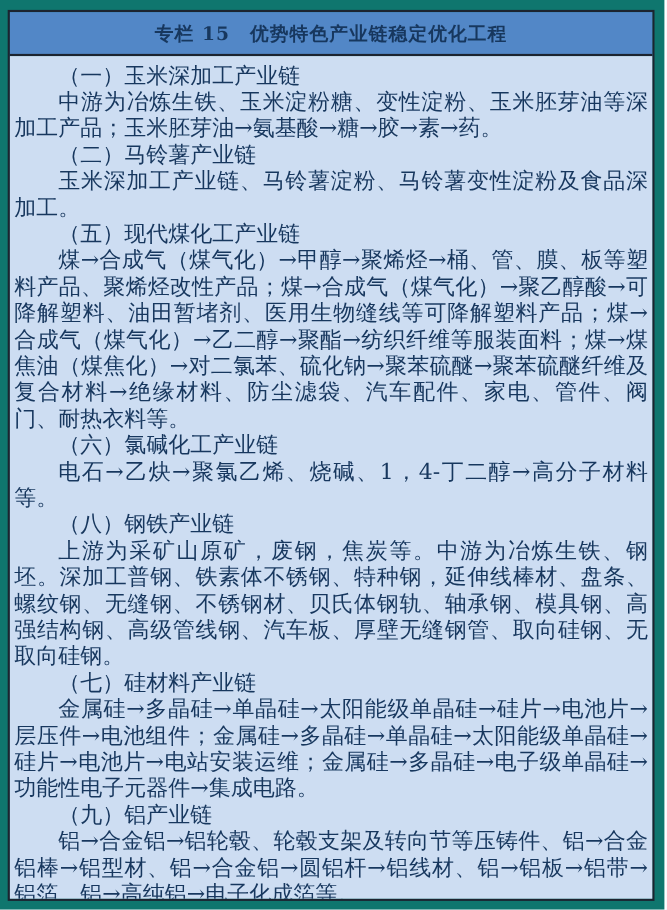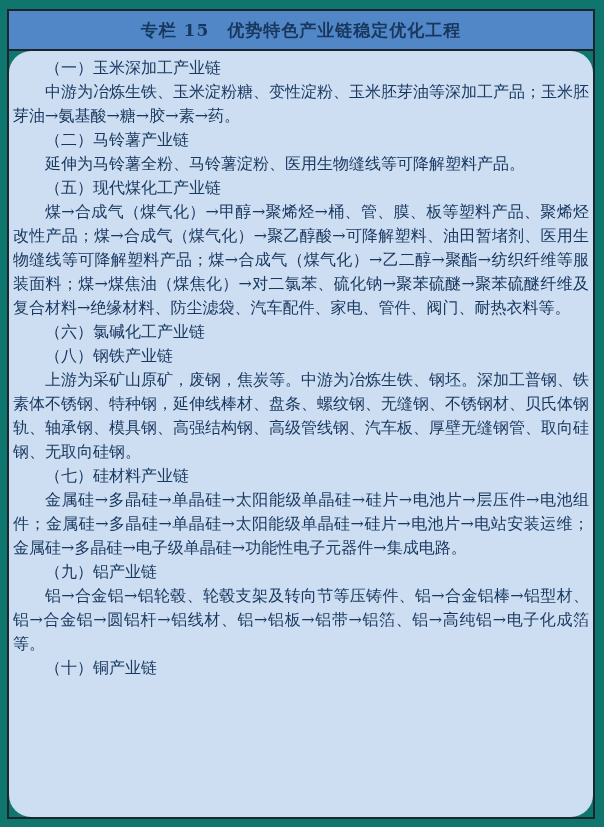--- a/index.html
+++ b/index.html
@@ -39,25 +39,24 @@
     color: #17375e;
     font-size: 17px;
     font-weight: bold;
     letter-spacing: 1px;
   }
   .column-body {
     background: #cdddf2;
     flex: 1 1 auto;
     padding: 5px 4px 6px 4px;
     color: #17375e;
-    font-size: 16px;
+    font-size: 20px;
     line-height: 24px;
     text-align: justify;
     overflow: hidden;
-    border-radius: 22px;
   }
   .column-body p {
     margin: 0;
     text-indent: 2em;
   }
   .section-heading {
     white-space: nowrap;
   }
 </style>
 </head>
@@ -72,32 +71,33 @@
 
     <div class="column-body">
 
       <div class="section">
         <p class="section-heading">（一）玉米深加工产业链</p>
         <p class="section-paragraph">中游为冶炼生铁、玉米淀粉糖、变性淀粉、玉米胚芽油等深加工产品；玉米胚芽油→氨基酸→糖→胶→素→药。</p>
       </div>
 
       <div class="section">
         <p class="section-heading">（二）马铃薯产业链</p>
-        <p class="section-paragraph">延伸为马铃薯全粉、马铃薯淀粉、医用生物缝线等可降解塑料产品。</p>
+        <p class="section-paragraph">玉米深加工产业链、马铃薯淀粉、马铃薯变性淀粉及食品深加工。</p>
       </div>
 
 
 
       <div class="section">
         <p class="section-heading">（五）现代煤化工产业链</p>
         <p class="section-paragraph">煤→合成气（煤气化）→甲醇→聚烯烃→桶、管、膜、板等塑料产品、聚烯烃改性产品；煤→合成气（煤气化）→聚乙醇酸→可降解塑料、油田暂堵剂、医用生物缝线等可降解塑料产品；煤→合成气（煤气化）→乙二醇→聚酯→纺织纤维等服装面料；煤→煤焦油（煤焦化）→对二氯苯、硫化钠→聚苯硫醚→聚苯硫醚纤维及复合材料→绝缘材料、防尘滤袋、汽车配件、家电、管件、阀门、耐热衣料等。</p>
       </div>
 
       <div class="section">
         <p class="section-heading">（六）氯碱化工产业链</p>
+        <p class="section-paragraph">电石→乙炔→聚氯乙烯、烧碱、1，4-丁二醇→高分子材料等。</p>
       </div>
 
       <div class="section">
         <p class="section-heading">（八）钢铁产业链</p>
         <p class="section-paragraph">上游为采矿山原矿，废钢，焦炭等。中游为冶炼生铁、钢坯。深加工普钢、铁素体不锈钢、特种钢，延伸线棒材、盘条、螺纹钢、无缝钢、不锈钢材、贝氏体钢轨、轴承钢、模具钢、高强结构钢、高级管线钢、汽车板、厚壁无缝钢管、取向硅钢、无取向硅钢。</p>
       </div>
 
       <div class="section">
         <p class="section-heading">（七）硅材料产业链</p>
         <p class="section-paragraph">金属硅→多晶硅→单晶硅→太阳能级单晶硅→硅片→电池片→层压件→电池组件；金属硅→多晶硅→单晶硅→太阳能级单晶硅→硅片→电池片→电站安装运维；金属硅→多晶硅→电子级单晶硅→功能性电子元器件→集成电路。</p>

